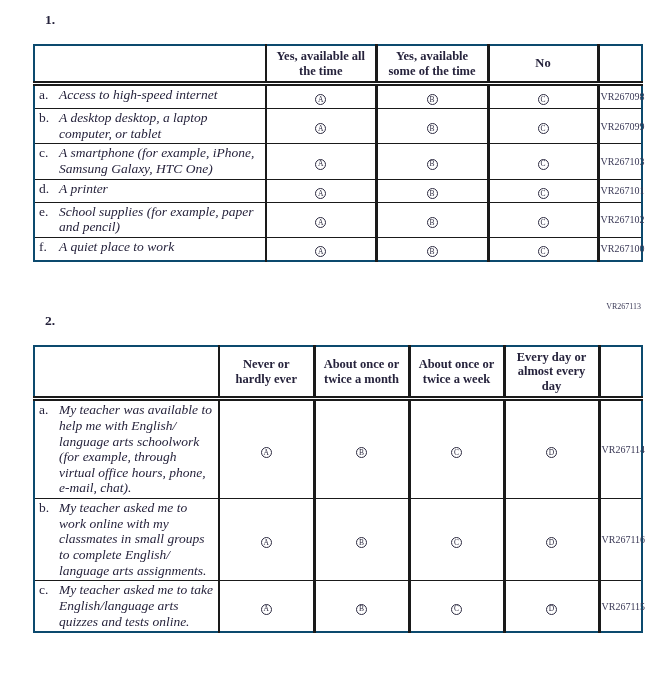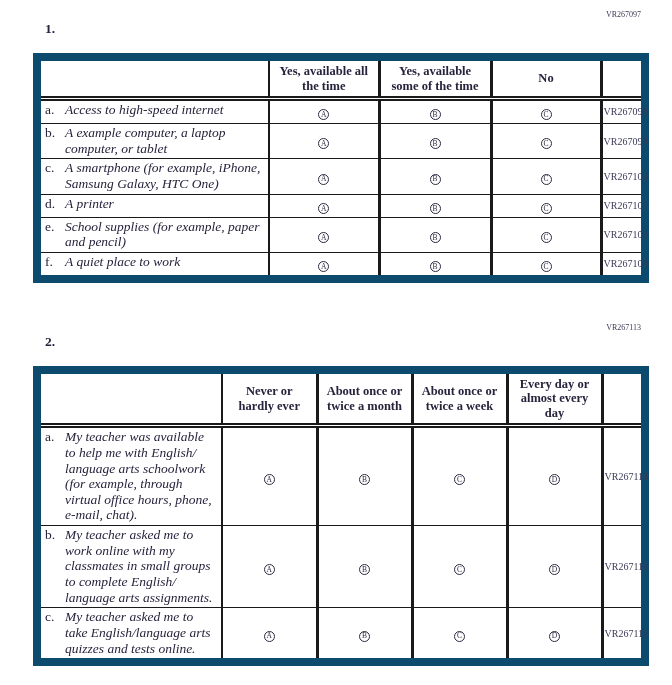--- a/index.html
+++ b/index.html
@@ -15,21 +15,21 @@
   .vr-line { text-align: right; font-size: 8px; line-height: 9px; color: #3b3a57; }
   .q-row { display: flex; margin-left: 12px; margin-top: 2px; }
   .q-num { font-weight: bold; width: 18px; flex: 0 0 18px; font-size: 13.5px; line-height: 1.2; }
   .q-body { width: 505px; font-size: 13.5px; line-height: 1.2; }
   .q-body b { font-weight: bold; }
 
   table.survey {
     border-collapse: collapse;
     table-layout: fixed;
     width: 608px;
-    border: 8px solid #0c4a6e;
+    border: 2px solid #0c4a6e;
     margin-top: 16px;
   }
   table.survey th {
     font-size: 12.5px;
     font-weight: bold;
     line-height: 1.15;
     text-align: center;
     vertical-align: middle;
     white-space: pre-line;
     padding: 3px 2px;
@@ -65,21 +65,20 @@
   
   .t2 col.c-item { width: 185px; } .t2 col.c-opt { width: 95px; }
   .t2 col.c-vr { width: 43px; }
 </style>
 </head>
 <body>
 
 <div class="page">
 
   <section>
-    <div class="vr-line">VR267097</div>
     <div class="q-row">
       <span class="q-num">1.</span>
     </div>
 
     <table class="survey t1">
       <colgroup>
         <col class="c-item">
           <col class="c-a">
           <col class="c-b">
           <col class="c-c">
@@ -106,21 +105,21 @@
             </td>
           <td class="opt-cell b-thin-l"><span class="opt">A</span></td>
           <td class="opt-cell b-thick-l"><span class="opt">B</span></td>
           <td class="opt-cell b-thick-l"><span class="opt">C</span></td>
           <td class="vr-cell b-thick-l">VR267098</td>
         </tr>
         <tr>
           <td class="item-cell">
               <div class="item">
                 <span class="letter">b.</span>
-                <span class="label">A example computer, a laptop computer, or tablet</span>
+                <span class="label">A desktop desktop, a laptop computer, or tablet</span>
               </div>
             </td>
           <td class="opt-cell b-thin-l"><span class="opt">A</span></td>
           <td class="opt-cell b-thick-l"><span class="opt">B</span></td>
           <td class="opt-cell b-thick-l"><span class="opt">C</span></td>
           <td class="vr-cell b-thick-l">VR267099</td>
         </tr>
         <tr>
           <td class="item-cell">
               <div class="item">

